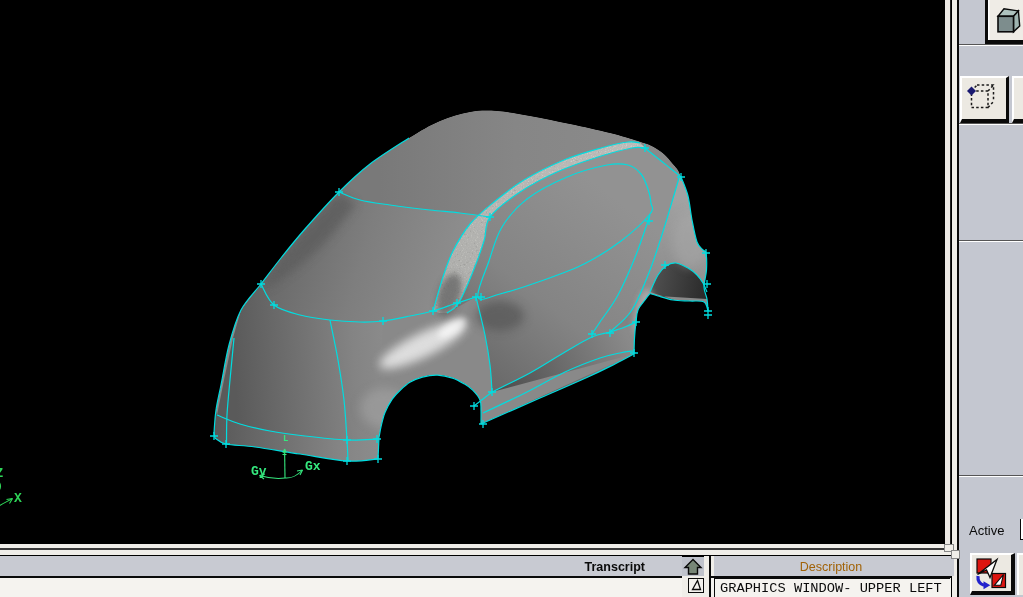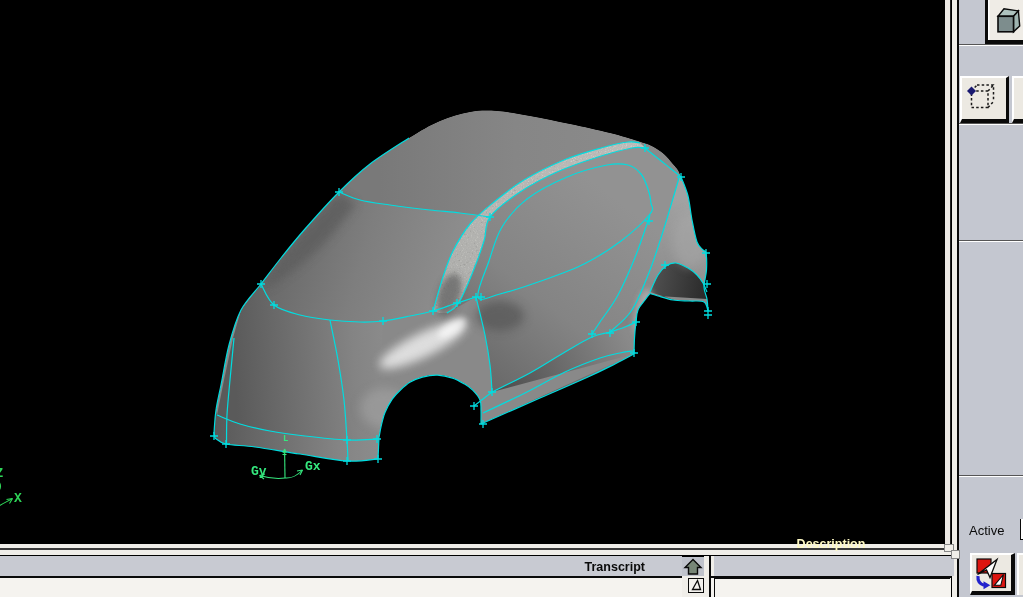--- a/index.html
+++ b/index.html
@@ -209,19 +209,20 @@
 </svg>
 <div class="abs" style="left:704px;top:555.5px;width:5.2px;height:41.5px;background:#f0eee9"></div>
 <div class="abs" style="left:682px;top:576.3px;width:27px;height:20.7px;background:#f0eee9"></div>
 <div class="abs" style="left:687.5px;top:577.5px;width:14px;height:13px;background:#f3f1ed;border:1.8px solid #0a0a0a"></div>
 <svg class="abs" style="left:687.5px;top:577.5px" width="18" height="17" viewBox="0 0 18 17">
  <polygon points="9.5,2.5 12.5,11.5 4.5,11.5" fill="#f3f1ed" stroke="#0a0a0a" stroke-width="1.3"></polygon>
 </svg>
 <div class="abs" style="left:709.2px;top:555.5px;width:2px;height:41.5px;background:#0a0a0a"></div>
 
 <div class="abs" style="left:711.2px;top:555.5px;width:240px;height:20.8px;background:#c8cad2;border-left:3px solid #f0eee9"></div>
-<div class="abs" style="left:711px;top:537px;width:240px;text-align:center;color:#fef9c3;font-weight:bold;font-size:12.5px">Description</div>
+<div class="abs" style="left:711px;top:560px;width:240px;text-align:center;color:#a16207;font-weight:normal;font-size:12.5px">Description</div>
 <div class="abs" style="left:711.2px;top:576.3px;width:240px;height:2px;background:#0a0a0a"></div>
 <div class="abs" style="left:711.2px;top:578.3px;width:240px;height:18.7px;background:#f5f3ef"></div>
 <div class="abs" style="left:714px;top:578.3px;width:235px;height:18px;background:#f5f3ef;border-left:1.6px solid #0a0a0a;border-top:1.6px solid #0a0a0a"></div>
+<div class="abs" style="left:720px;top:581px;color:#0a0a0a;font-size:13.7px;font-family:'Liberation Mono',monospace;white-space:pre">GRAPHICS WINDOW- UPPER LEFT</div>
 
 <div class="abs" style="left:943.5px;top:543.5px;width:8px;height:6px;background:#f0eee9;border:1px solid #888"></div>
 <div class="abs" style="left:951px;top:549.5px;width:6.5px;height:7px;background:#f0eee9;border:1px solid #888"></div>
 </div>
 </body></html>

